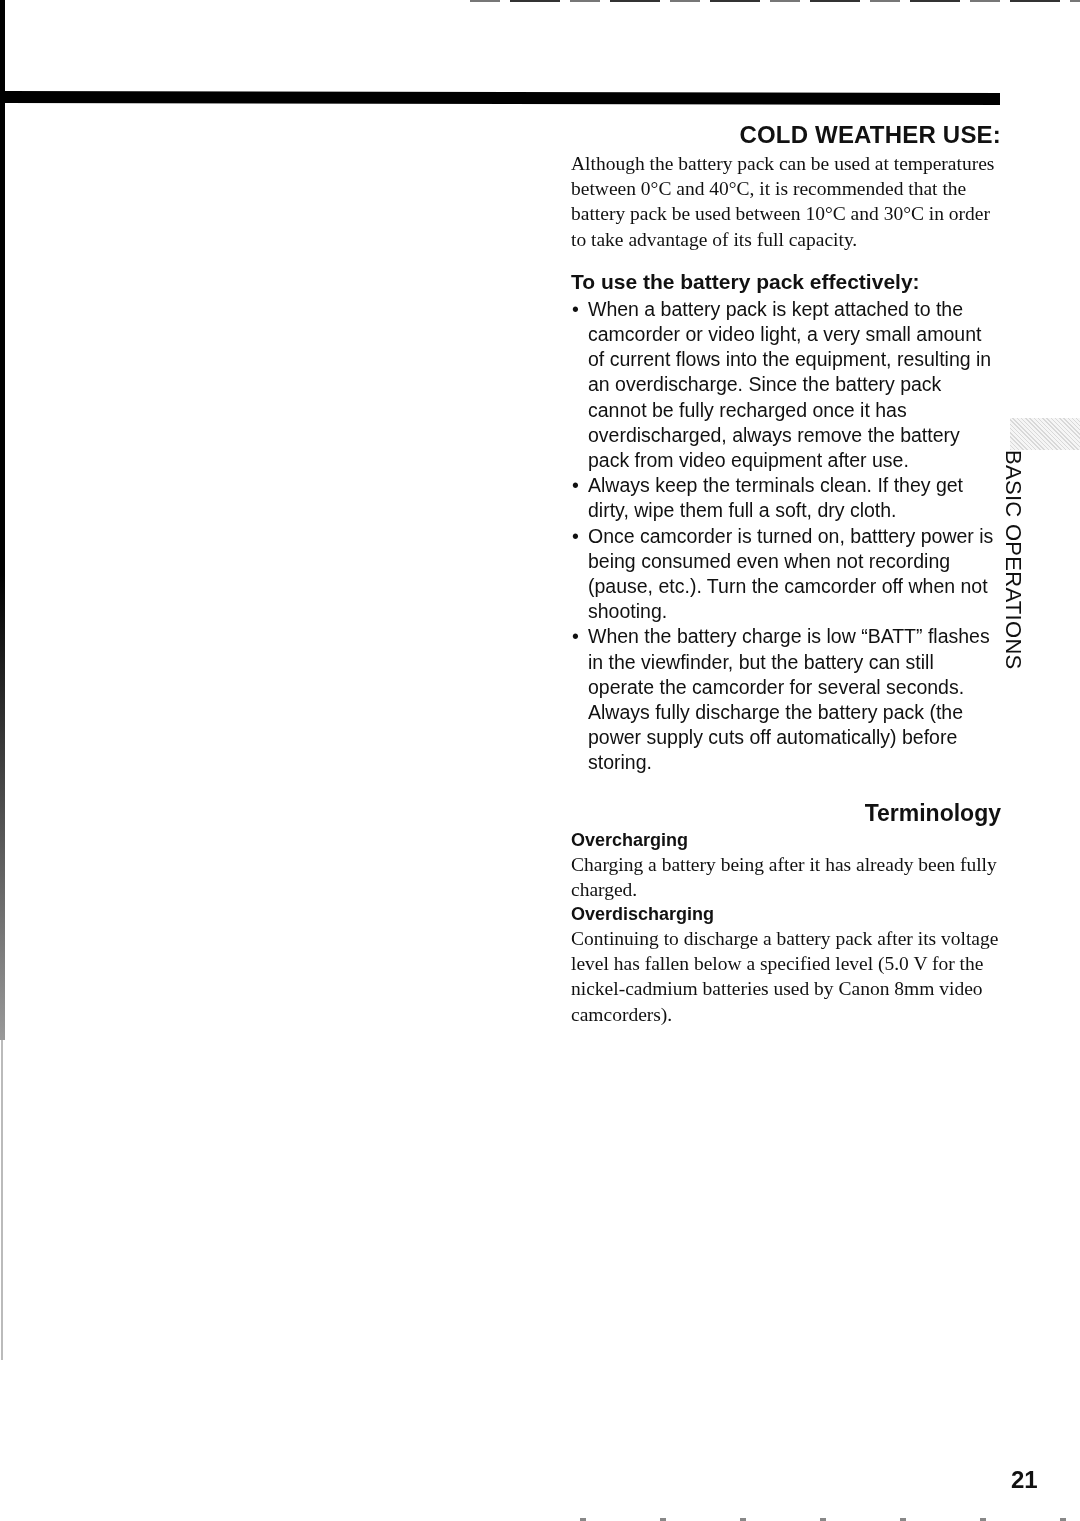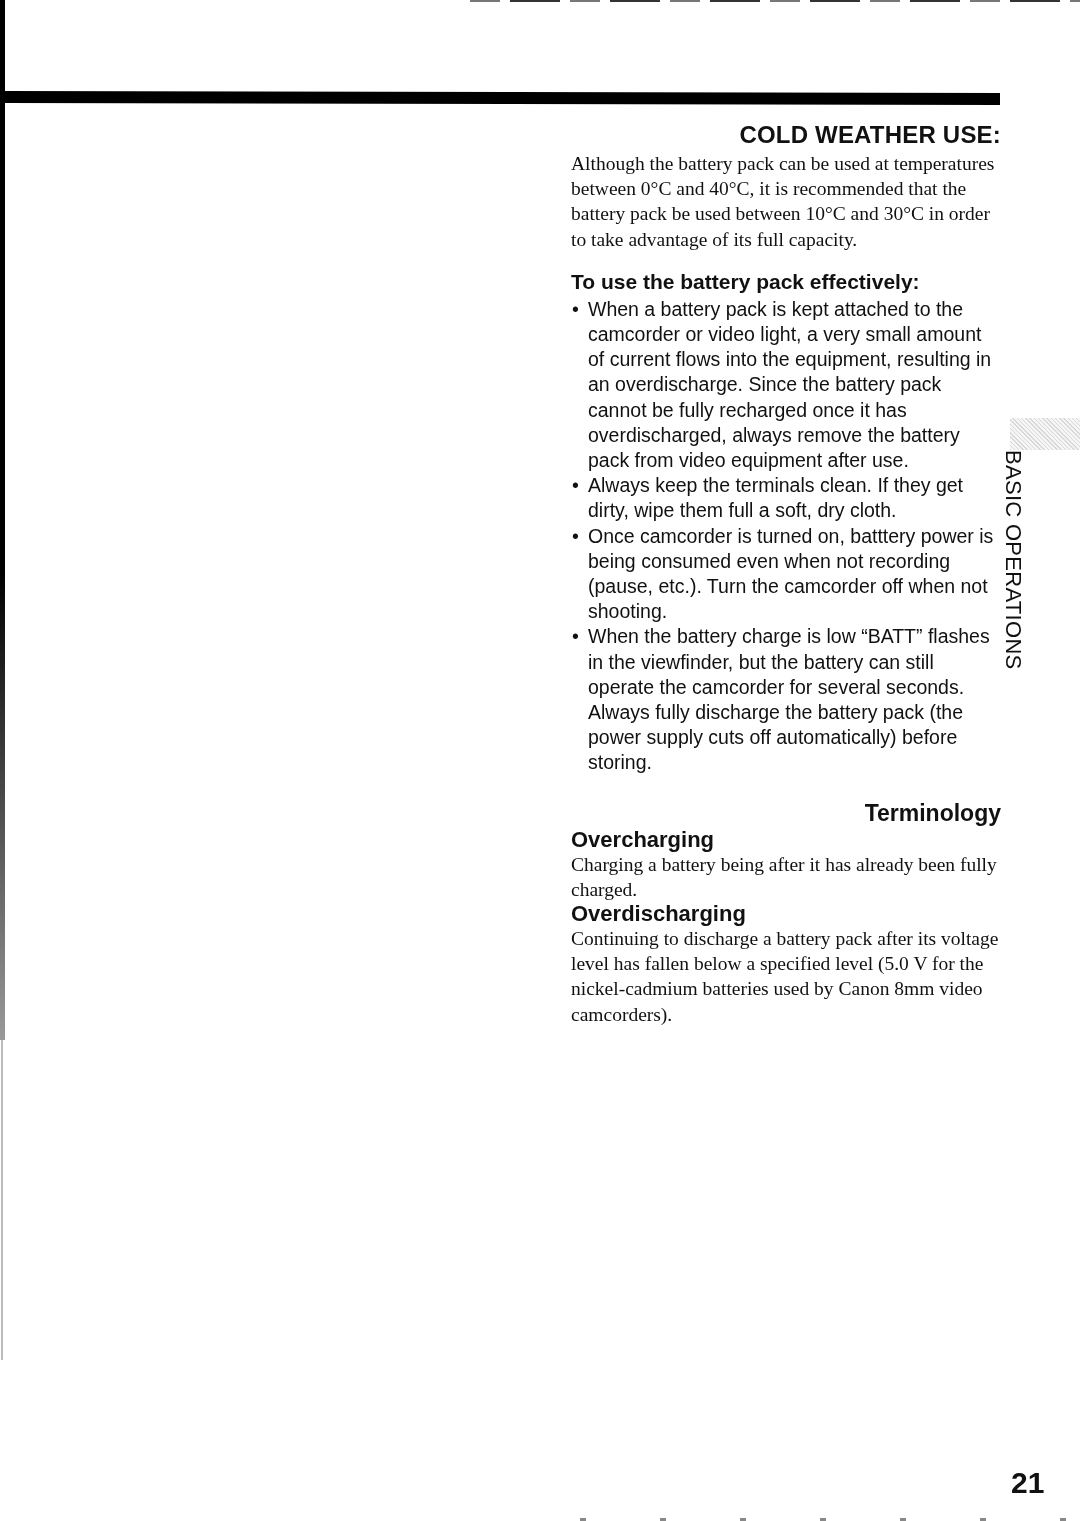--- a/index.html
+++ b/index.html
@@ -71,21 +71,21 @@
       margin: 15px 0 0 0;
     }
     .h-term {
       font-size: 23px;
       font-weight: bold;
       line-height: 30px;
       margin: 22px 0 0 0;
       text-align: right;
     }
     .h-small {
-      font-size: 22px;
+      font-size: 18px;
       font-weight: bold;
       line-height: 24px;
       margin: 0;
     }
     p {
       margin: 0;
       font-family: Liberation Serif, serif;
     }
     ul.bullets {
       list-style: none;
@@ -125,21 +125,21 @@
       top: 418px;
       width: 70px;
       height: 32px;
       background: repeating-linear-gradient(45deg, #cfcfcf 0 1px, #f3f3f3 1px 3px);
       opacity: 0.8;
     }
     .page-number {
       position: absolute;
       left: 1011px;
       top: 1466px;
-      font-size: 30px;
+      font-size: 24px;
       font-weight: bold;
     }
     .bottom-marks {
       position: absolute;
       left: 580px;
       top: 1518px;
       width: 500px;
       height: 3px;
       background: repeating-linear-gradient(to right, #888 0 6px, #fff 6px 80px);
     }

